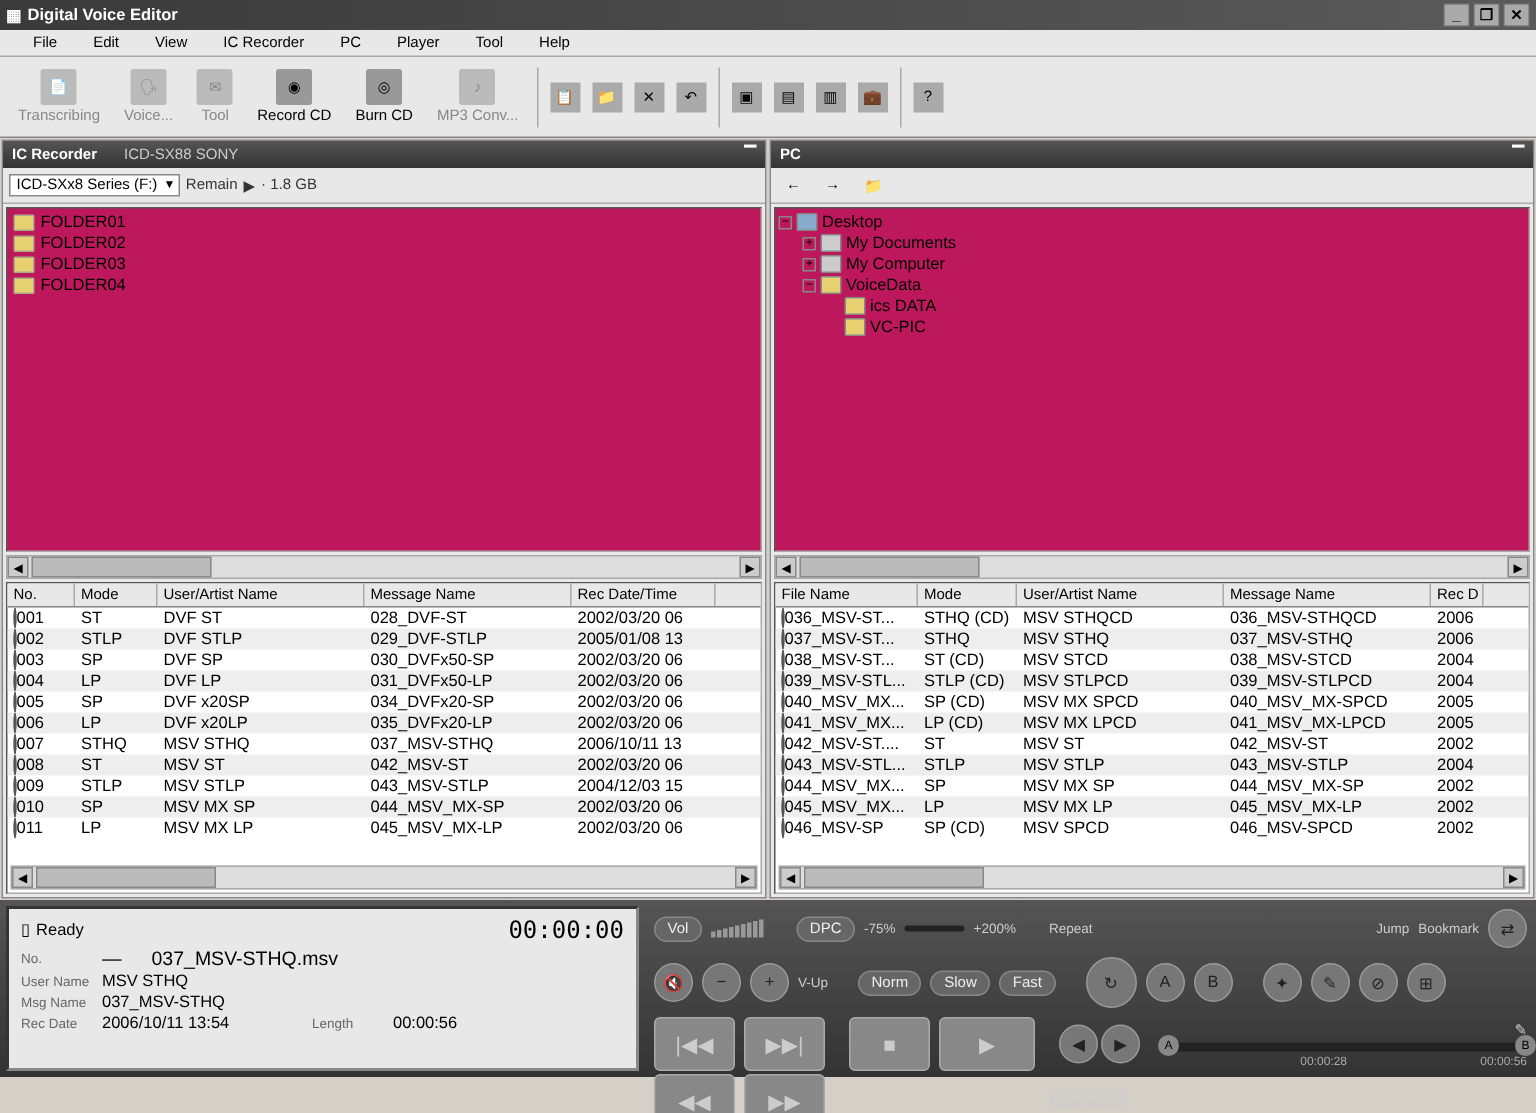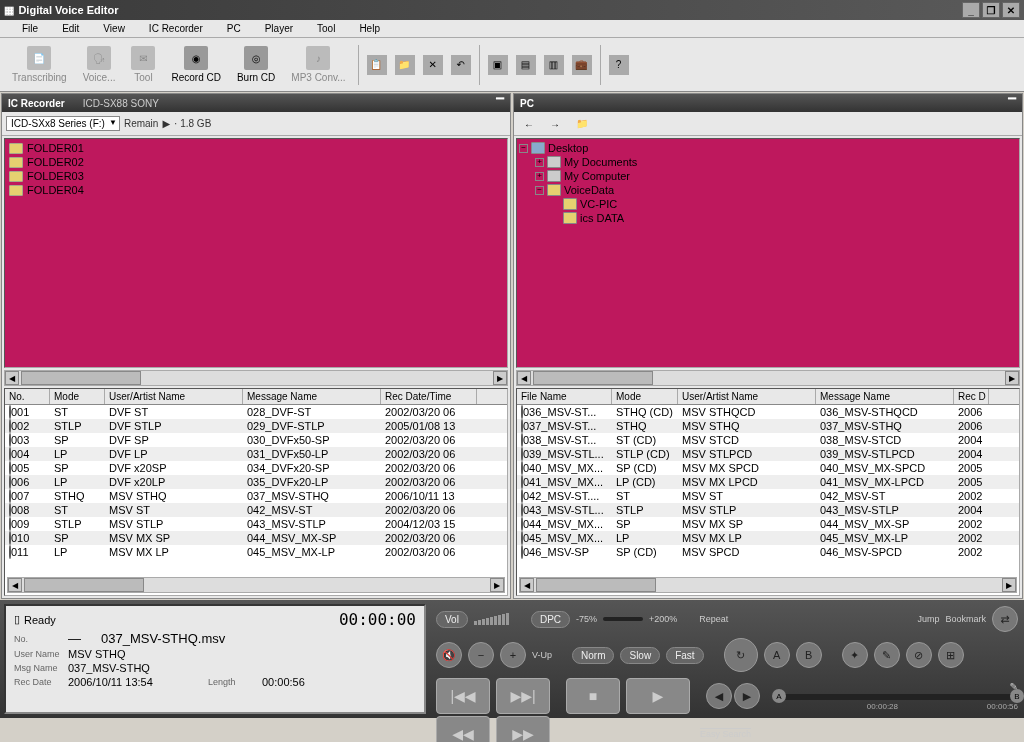--- a/index.html
+++ b/index.html
@@ -309,26 +309,26 @@
             </div>
           <div class="tree-row">
               <div class="expander">−</div>
               <div class="nodeicon folder"></div>
               <span>VoiceData</span>
             </div>
           <div class="tree-children">
             <div class="tree-row">
                 <div class="expander empty"></div>
                 <div class="nodeicon folder"></div>
-                <span>VC-PIC</span>
+                <span>ics DATA</span>
               </div>
             <div class="tree-row">
                 <div class="expander empty"></div>
                 <div class="nodeicon folder"></div>
-                <span>ics DATA</span>
+                <span>VC-PIC</span>
               </div>
           </div>
         </div>
       </div>
     </div>
     <div class="hscroll">
       <div class="arr l">◀</div>
       <div class="thumb"></div>
       <div class="arr r">▶</div>
     </div>

